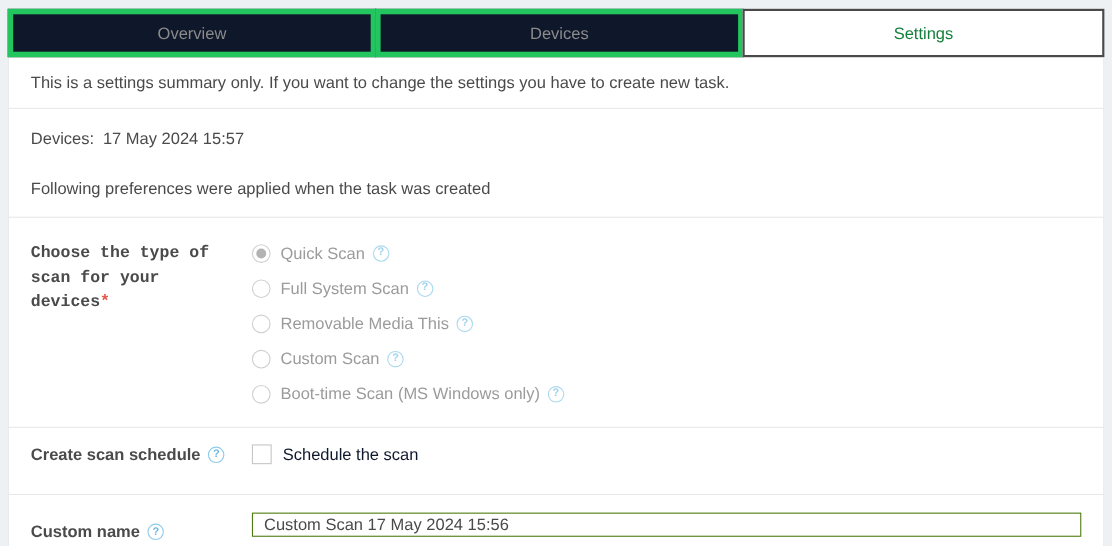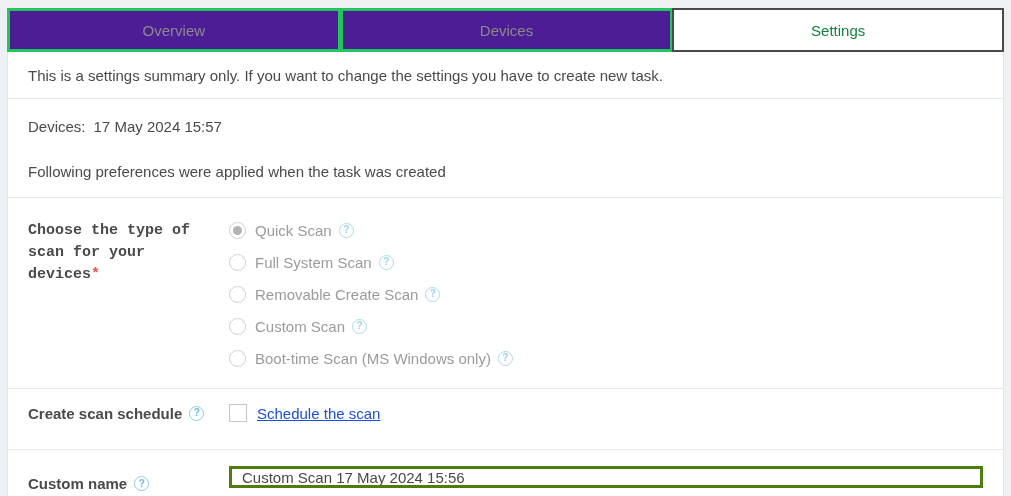--- a/index.html
+++ b/index.html
@@ -14,22 +14,22 @@
   .wrap {
     position: absolute;
     left: 7px; top: 8px;
     width: 997px;
   }
   
   .tabs { display: flex; height: 44px; }
   .tab {
     flex: 1 1 0;
     display: flex; align-items: center; justify-content: center;
-    background: #4c1d95;
-    border: 3px solid #22c55e;
+    background: #0f172a;
+    border: 5px solid #22c55e;
     color: #8b8b8b;
     cursor: pointer;
   }
   .tab + .tab { margin-left: -1px; }
   .tab.active {
     background: #ffffff;
     border: 2px solid #4a4a4a;
     color: #15803d;
     z-index: 2;
     position: relative;
@@ -78,26 +78,26 @@
   .label-inline { font-weight: bold; display: flex; align-items: center; width: 201px; flex: 0 0 201px; padding-right: 24px; }
   .label-inline .label-text { font-weight: bold; }
   .checkbox {
     width: 18px; height: 18px;
     border: 1px solid #c6c6c6;
     background: #ffffff;
     margin-right: 10px;
     flex: 0 0 18px;
     cursor: pointer;
   }
-  .checkbox-label { color: #1d4ed8; text-decoration: underline; }
+  .checkbox-label { color: #0f172a; }
   .row.customname { display: flex; align-items: flex-start; border-bottom: none; padding-top: 16px; }
   .row.customname .label-inline { padding-top: 9px; }
   .text-input {
     width: 758px; height: 22px;
-    border: 3px solid #4d7c0f;
+    border: 1px solid #4d7c0f;
     background: #ffffff;
     color: #4a4a4a;
     font-family: "Liberation Sans", "DejaVu Sans", sans-serif;
     font-size: 15px;
     padding: 0 10px;
     outline: none;
   }
 </style>
 </head>
 <body>
@@ -141,21 +141,21 @@
           <span>Quick Scan</span>
           <span class="help dim">?</span>
         </div>
         <div class="radio-row">
           <span class="radio"></span>
           <span>Full System Scan</span>
           <span class="help dim">?</span>
         </div>
         <div class="radio-row">
           <span class="radio"></span>
-          <span>Removable Create Scan</span>
+          <span>Removable Media This</span>
           <span class="help dim">?</span>
         </div>
         <div class="radio-row">
           <span class="radio"></span>
           <span>Custom Scan</span>
           <span class="help dim">?</span>
         </div>
         <div class="radio-row">
           <span class="radio"></span>
           <span>Boot-time Scan (MS Windows only)</span>

